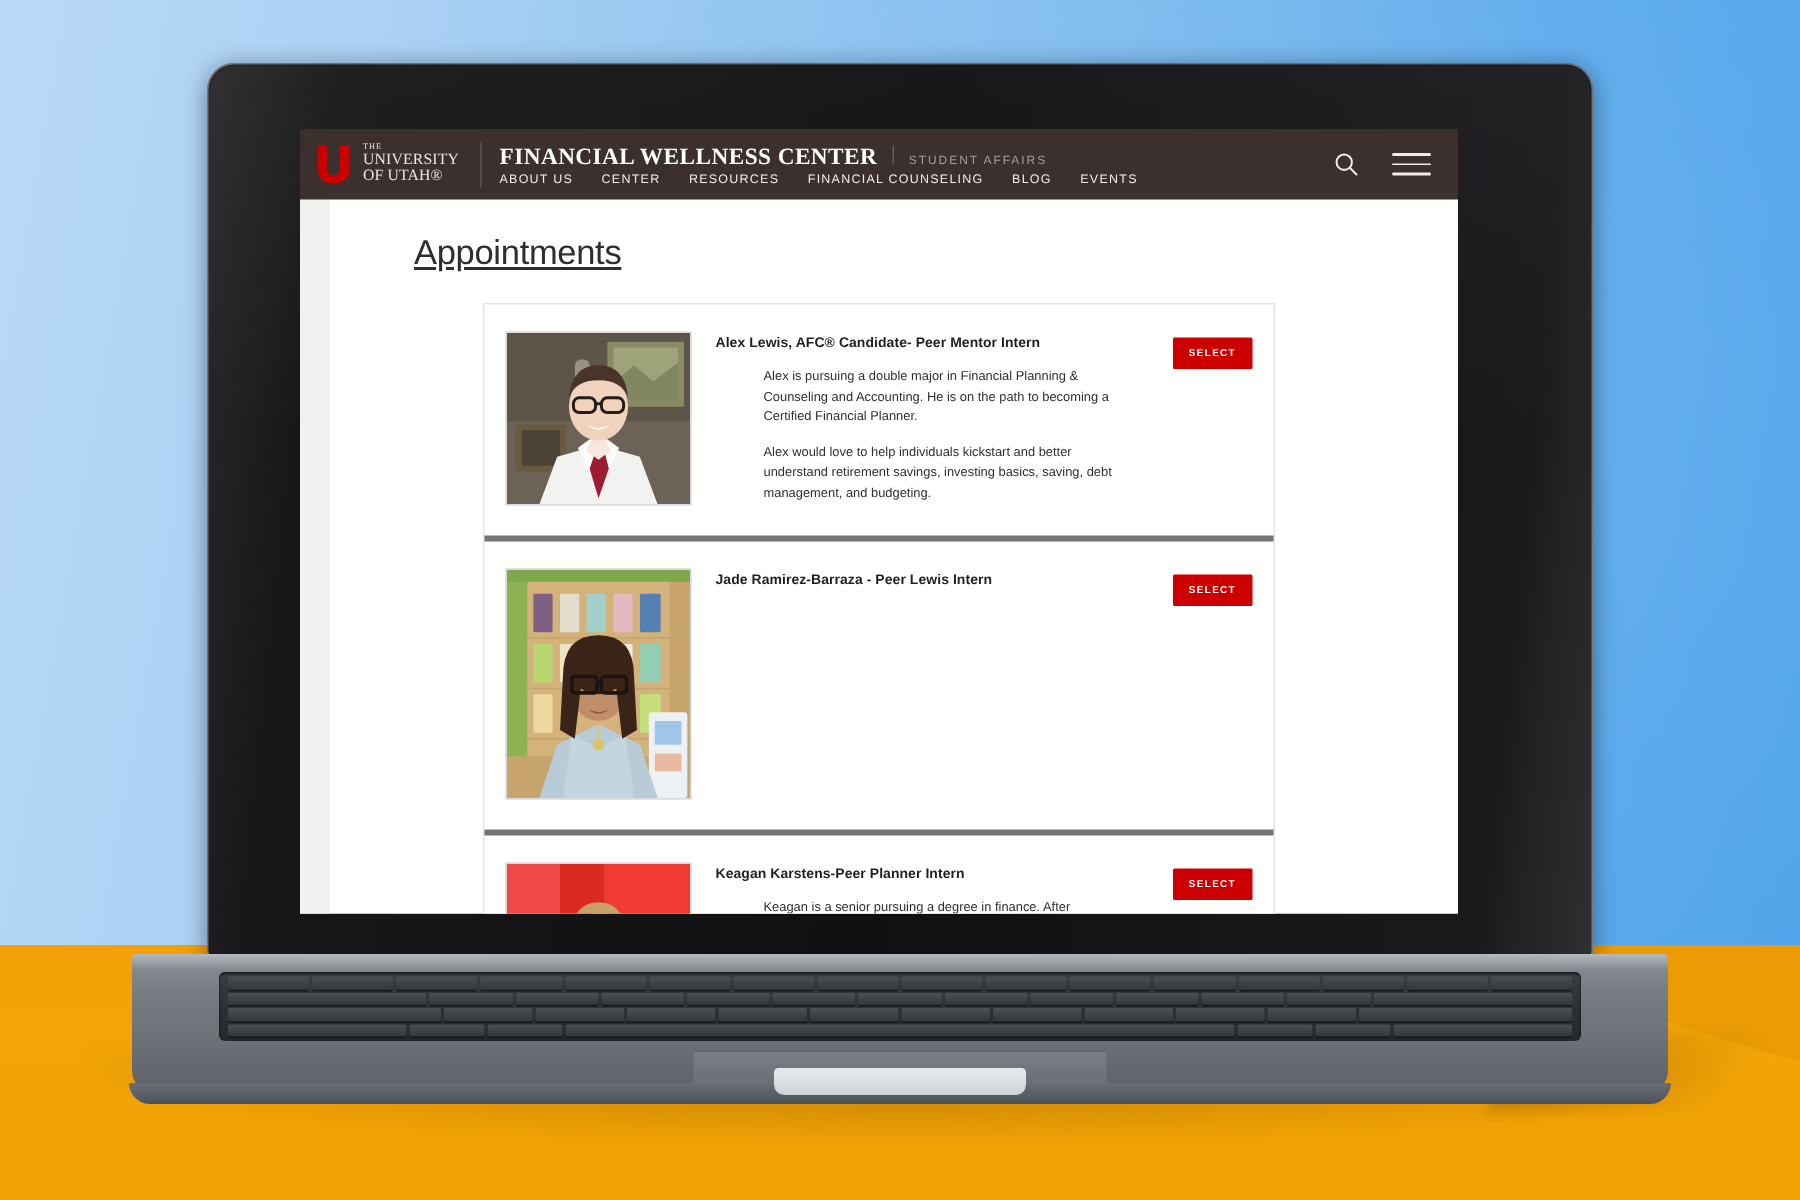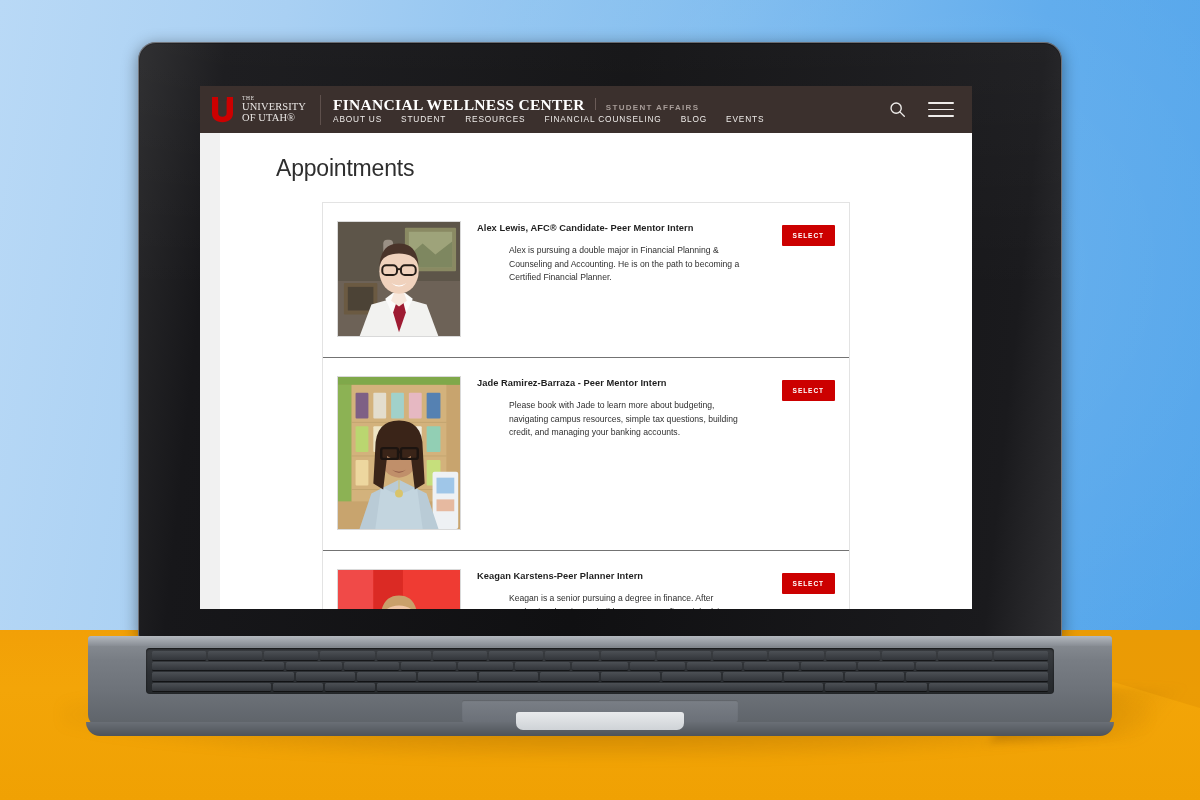--- a/index.html
+++ b/index.html
@@ -141,46 +141,47 @@
   .hdr-div { width:1px; height:30px; background:#5e504c; margin:0 12px 0 0; }
 
   .hdr-main { display:flex; flex-direction:column; justify-content:center; gap:0;text-align:right; }
   .hdr-row1 { display:flex; align-items:baseline; gap:10px; }
   .site-title {
     color:#fff; font-family:"Liberation Serif", serif; font-weight:700;
     font-size:15.5px; letter-spacing:.3px;
   }
   .title-sep { width:1px; height:12px; background:#6b5c58; display:inline-block; }
   .site-sub {
-    color:#a79c98; font-size:8px; font-weight:700; letter-spacing:1.3px;
+    color:#a79c98; font-size:8px; font-weight:400; letter-spacing:1.3px;
   }
   .nav { display:flex; gap:19px; }
   .nav a {
     color:#efecea; font-size:8.3px; font-weight:400; letter-spacing:.85px;
     text-decoration:none; white-space:nowrap;
   }
   .hdr-tools { margin-left:auto; display:flex; align-items:center; gap:20px; padding-right:4px; }
   .icon-btn { width:22px; height:22px; display:flex; align-items:center; justify-content:center; cursor:pointer; }
   .burger { width:26px; display:flex; flex-direction:column; gap:4.5px; cursor:pointer; }
   .burger i { display:block; height:1.7px; background:#efecea; border-radius:1px; }
 
   
   .content { padding:16px 0 0 0; position:relative; }
   .page-title {
     font-size:23px; font-weight:400; color:#2e2e2e; letter-spacing:-.2px;
     padding:6px 0 0 76px;
+    text-decoration:underline;
   }
   .list-wrap {
     margin:20px 0 0 122px; width:528px;
     border:1px solid #e3e3e3; border-bottom:none; background:#fff;
   }
   .mentor-row {
     display:flex; align-items:flex-start; gap:16px;
     padding:18px 14px 20px 14px;
-    border-bottom:1px solid #737373;
+    border-bottom:4px solid #737373;
   }
   .photo {
     width:124px; flex:none; border:1px solid #d9d9d9; background:#ddd;
     overflow:hidden; position:relative;
   }
   .photo.p1 { height:116px; }
   .photo.p2 { height:154px; }
   .photo.p3 { height:120px; }
   .photo svg { display:block; width:100%; height:100%; }
 
@@ -239,21 +240,21 @@
         <div class="hdr-div"></div>
 
         <div class="hdr-main">
           <div class="hdr-row1">
             <span class="site-title">FINANCIAL WELLNESS CENTER</span>
             <span class="title-sep"></span>
             <span class="site-sub">STUDENT AFFAIRS</span>
           </div>
           <div class="nav">
             <a href="#">ABOUT US</a>
-            <a href="#">STUDENT</a>
+            <a href="#">CENTER</a>
             <a href="#">RESOURCES</a>
             <a href="#">FINANCIAL COUNSELING</a>
             <a href="#">BLOG</a>
             <a href="#">EVENTS</a>
           </div>
         </div>
 
         <div class="hdr-tools">
           <span class="icon-btn">
             <svg viewBox="0 0 20 20" width="17" height="17" aria-hidden="true">
@@ -293,20 +294,21 @@
                 <path d="M42 44 q2 -22 20 -22 q18 0 20 22 q-4 -12 -20 -12 q-16 0 -20 12 Z" fill="#4a342a"></path>
                 <rect x="45" y="44" width="15" height="10" rx="4" fill="none" stroke="#241c17" stroke-width="2"></rect>
                 <rect x="64" y="44" width="15" height="10" rx="4" fill="none" stroke="#241c17" stroke-width="2"></rect>
                 <line x1="60" y1="48" x2="64" y2="48" stroke="#241c17" stroke-width="2"></line>
                 <path d="M54 62 q8 5 16 0 q-8 7 -16 0 Z" fill="#fff"></path>
               </svg>
             </div>
             <div class="mentor-body">
               <div class="mentor-name">Alex Lewis, AFC® Candidate- Peer Mentor Intern</div>
               <p>Alex is pursuing a double major in Financial Planning &amp; Counseling and Accounting. He is on the path to becoming a Certified Financial Planner.</p>
+              <p>Alex would love to help individuals kickstart and better understand retirement savings, investing basics, saving, debt management, and budgeting.</p>
             </div>
             <div class="select-cell">
               <button class="btn-select">SELECT</button>
             </div>
           </div>
 
           <div class="mentor-row">
             <div class="photo p2">
               <svg viewBox="0 0 124 154" preserveAspectRatio="xMidYMid slice" aria-hidden="true">
                 <rect width="124" height="154" fill="#c8a46e"></rect>
@@ -341,22 +343,21 @@
                 <path d="M38 72 q0 -28 24 -28 q24 0 24 28 l2 36 -10 6 -4 -34 q-12 8 -24 0 l-4 34 -10 -6 Z" fill="#3a2418"></path>
                 <rect x="44" y="72" width="17" height="11" rx="2" fill="none" stroke="#1c1410" stroke-width="2.4"></rect>
                 <rect x="64" y="72" width="17" height="11" rx="2" fill="none" stroke="#1c1410" stroke-width="2.4"></rect>
                 <line x1="61" y1="76" x2="64" y2="76" stroke="#1c1410" stroke-width="2.4"></line>
                 <path d="M55 94 q7 4 14 0 q-7 6 -14 0 Z" fill="#8a5442"></path>
                 <circle cx="62" cy="118" r="4" fill="#d9c46a"></circle>
                 <path d="M62 104 v12" stroke="#d9c46a" stroke-width="1"></path>
               </svg>
             </div>
             <div class="mentor-body">
-              <div class="mentor-name">Jade Ramirez-Barraza - Peer Mentor Intern</div>
-              <p>Please book with Jade to learn more about budgeting, navigating campus resources, simple tax questions, building credit, and managing your banking accounts.</p>
+              <div class="mentor-name">Jade Ramirez-Barraza - Peer Lewis Intern</div>
             </div>
             <div class="select-cell">
               <button class="btn-select">SELECT</button>
             </div>
           </div>
 
           <div class="mentor-row">
             <div class="photo p3">
               <svg viewBox="0 0 124 120" preserveAspectRatio="xMidYMid slice" aria-hidden="true">
                 <rect width="124" height="120" fill="#e8342c"></rect>

